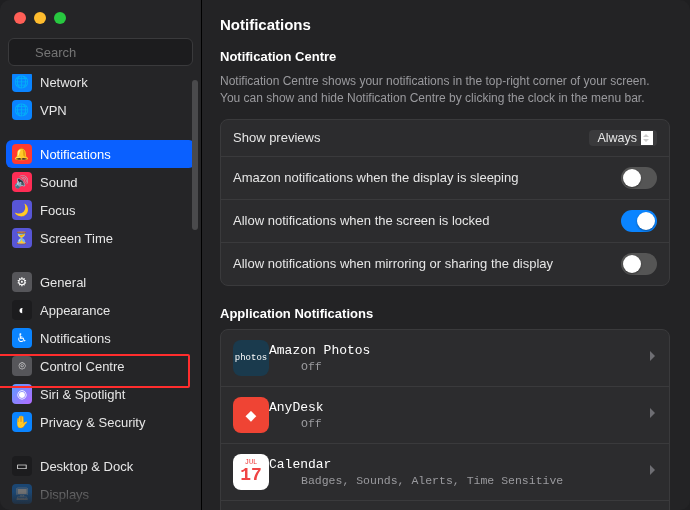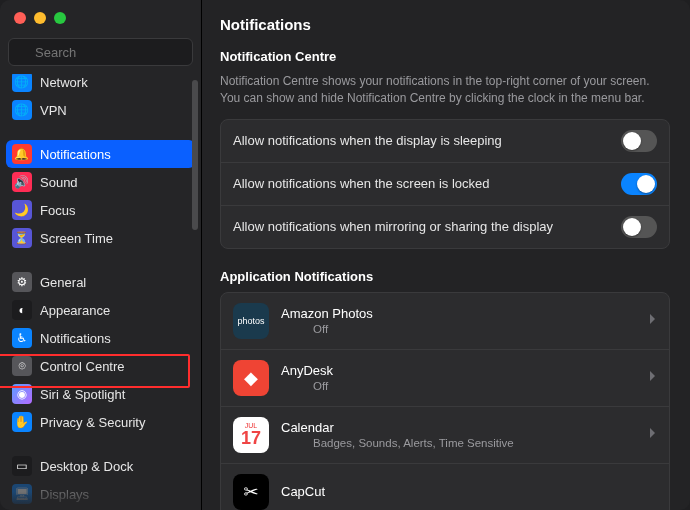--- a/index.html
+++ b/index.html
@@ -130,21 +130,21 @@
   .switch{
     width:36px;height:22px;border-radius:11px;background:#555;position:relative;
     transition:.2s;
   }
   .switch.on{background:#0a84ff;}
   .switch .knob{
     position:absolute;top:2px;left:2px;width:18px;height:18px;border-radius:50%;
     background:#fff;box-shadow:0 1px 2px rgba(0,0,0,.4);
   }
   .switch.on .knob{left:auto;right:2px;}
-  .apps .row{padding:10px 12px;gap:12px;justify-content:flex-start;}
+  .apps .row{padding:10px 12px;justify-content:flex-start;font-family:Liberation Mono, monospace;}
   .app-icon{
     width:36px;height:36px;border-radius:8px;
     display:flex;align-items:center;justify-content:center;
     font-size:18px;color:#fff;flex-shrink:0;
   }
   .app-meta{flex:1;min-width:0;}
   .app-name{font-size:13px;color:#fff;font-weight:500;}
   .app-sub{font-size:11.5px;color:#9a9a9e;margin-top:2px;margin-left:32px;}
   .chev{color:#6e6e73;}
   .chev svg{width:8px;height:12px;fill:#6e6e73;}
@@ -250,21 +250,28 @@
 </div>
 
 <div class="content">
   <h1 class="title">Notifications</h1>
 
   <h2 class="section">Notification Centre</h2>
   <p class="desc">Notification Centre shows your notifications in the top-right corner of your screen. You can show and hide Notification Centre by clicking the clock in the menu bar.</p>
 
   <div class="card">
     <div class="row">
-      <span>Allow notifications when the display is sleeping</span>
+      <span>Show previews</span>
+      <span class="select">
+        <span>Always</span>
+        <span class="updown"></span>
+      </span>
+    </div>
+    <div class="row">
+      <span>Amazon notifications when the display is sleeping</span>
       <span class="switch">
           <span class="knob"></span>
         </span>
     </div>
     <div class="row">
       <span>Allow notifications when the screen is locked</span>
       <span class="switch on">
           <span class="knob"></span>
         </span>
     </div>

